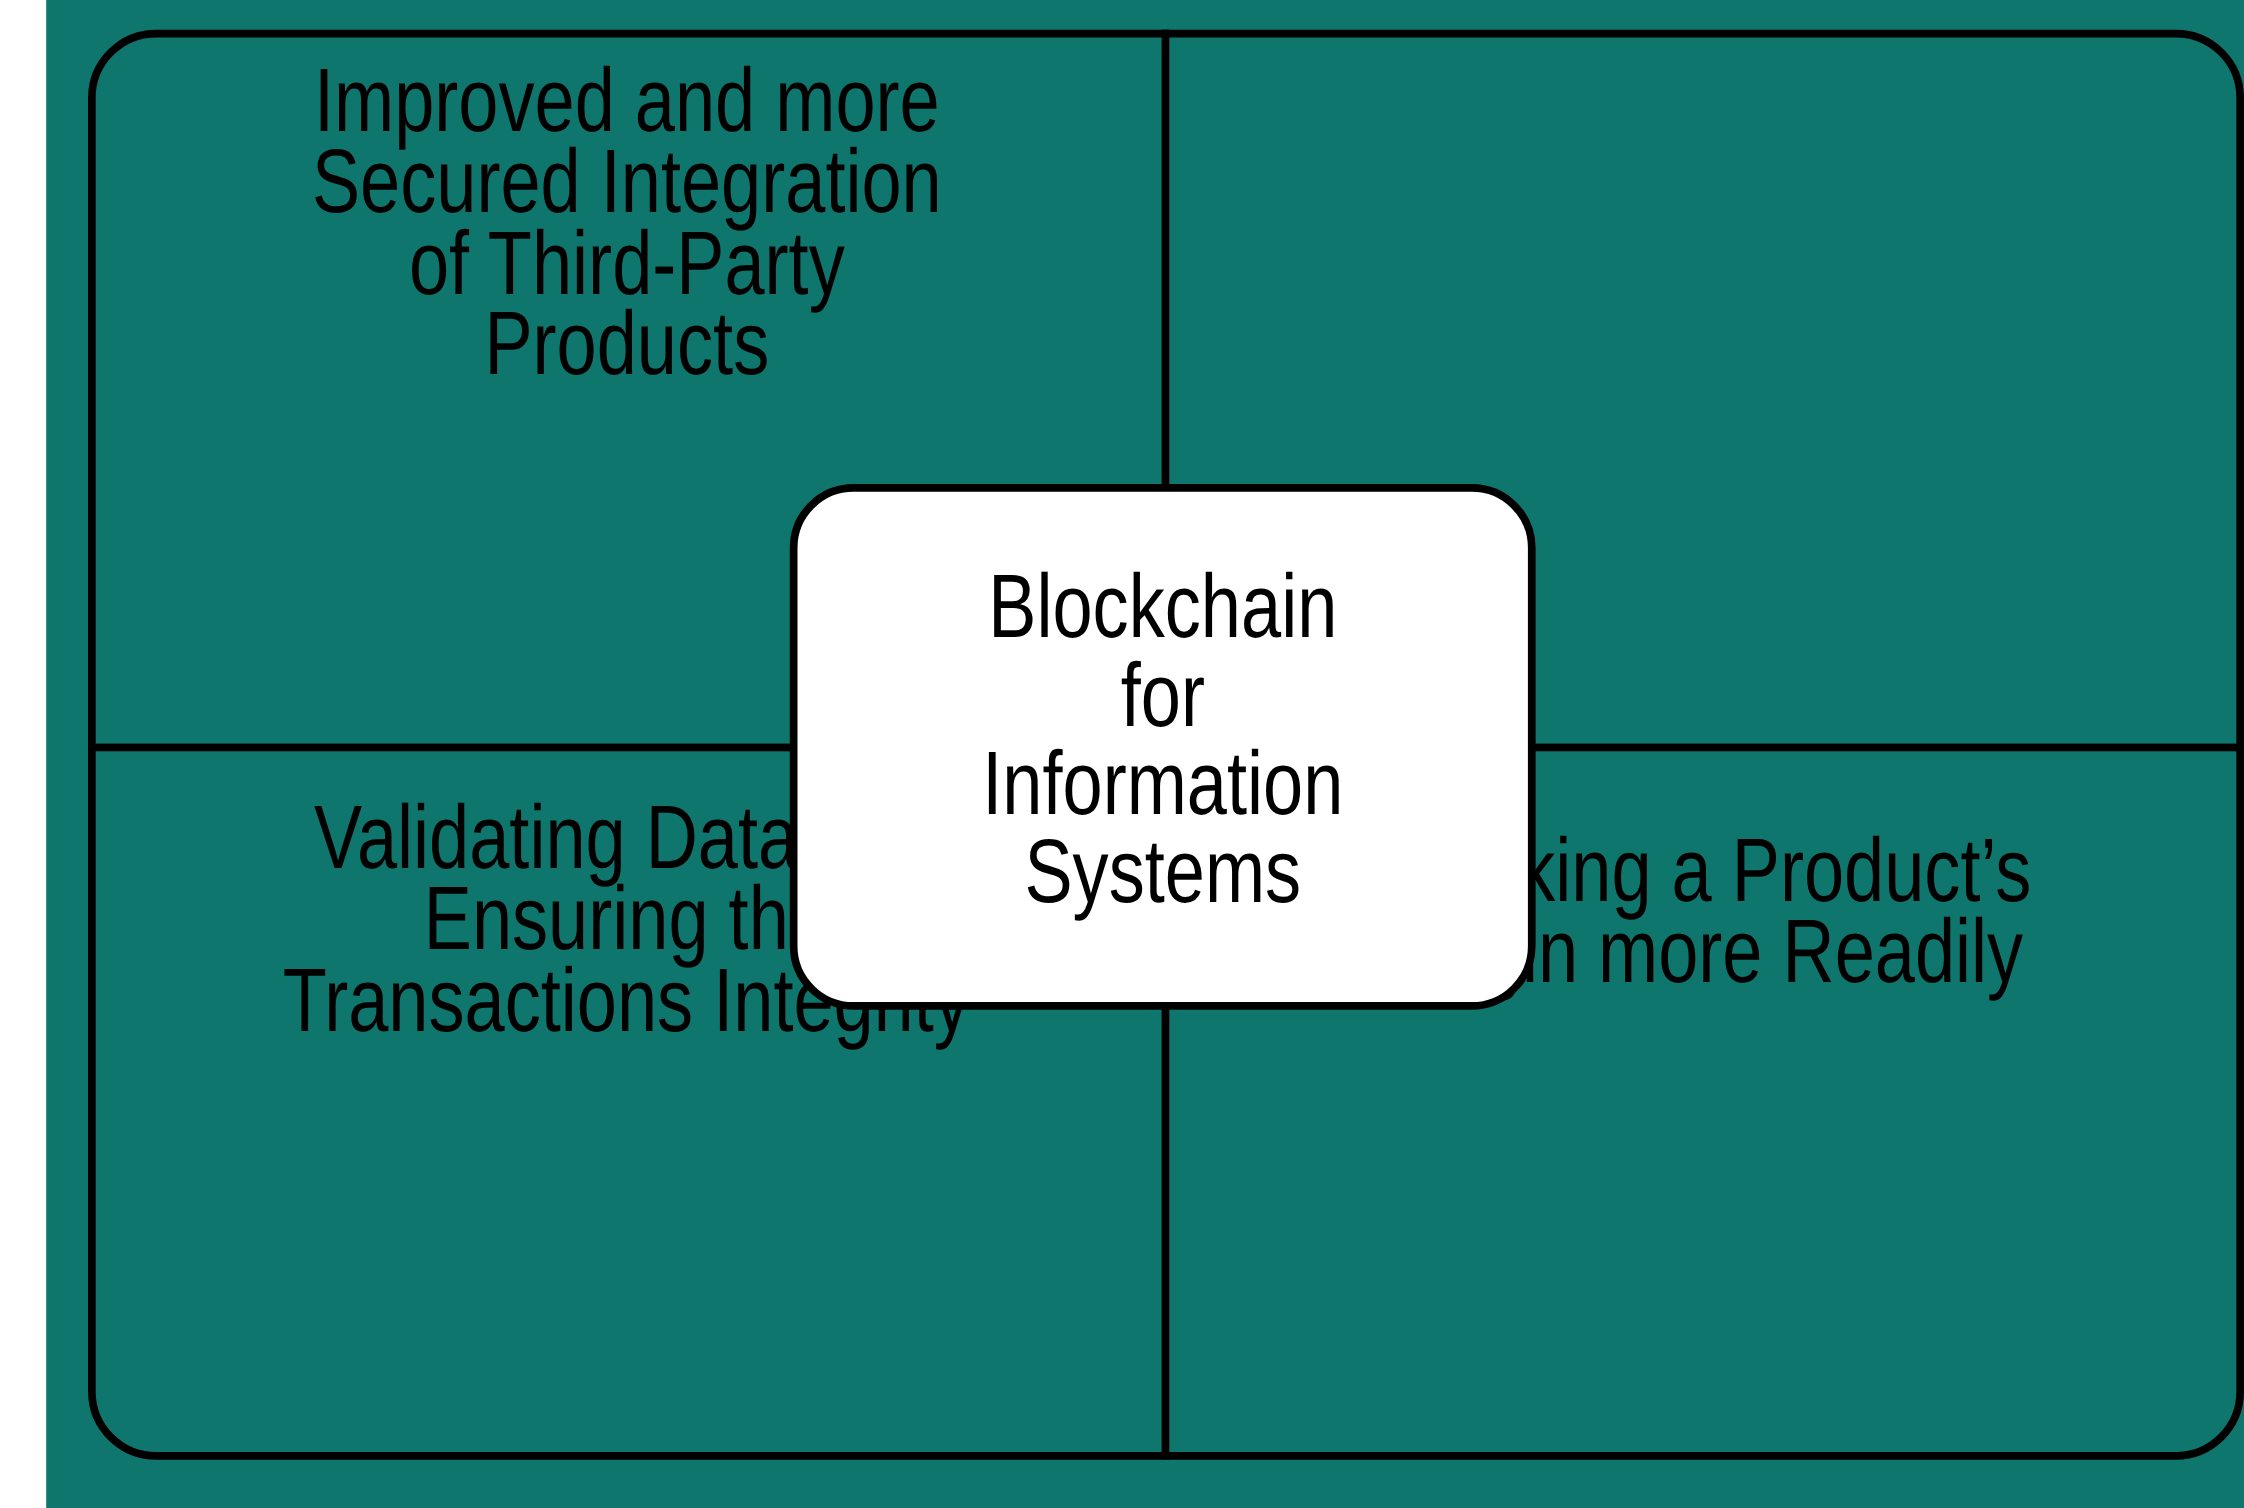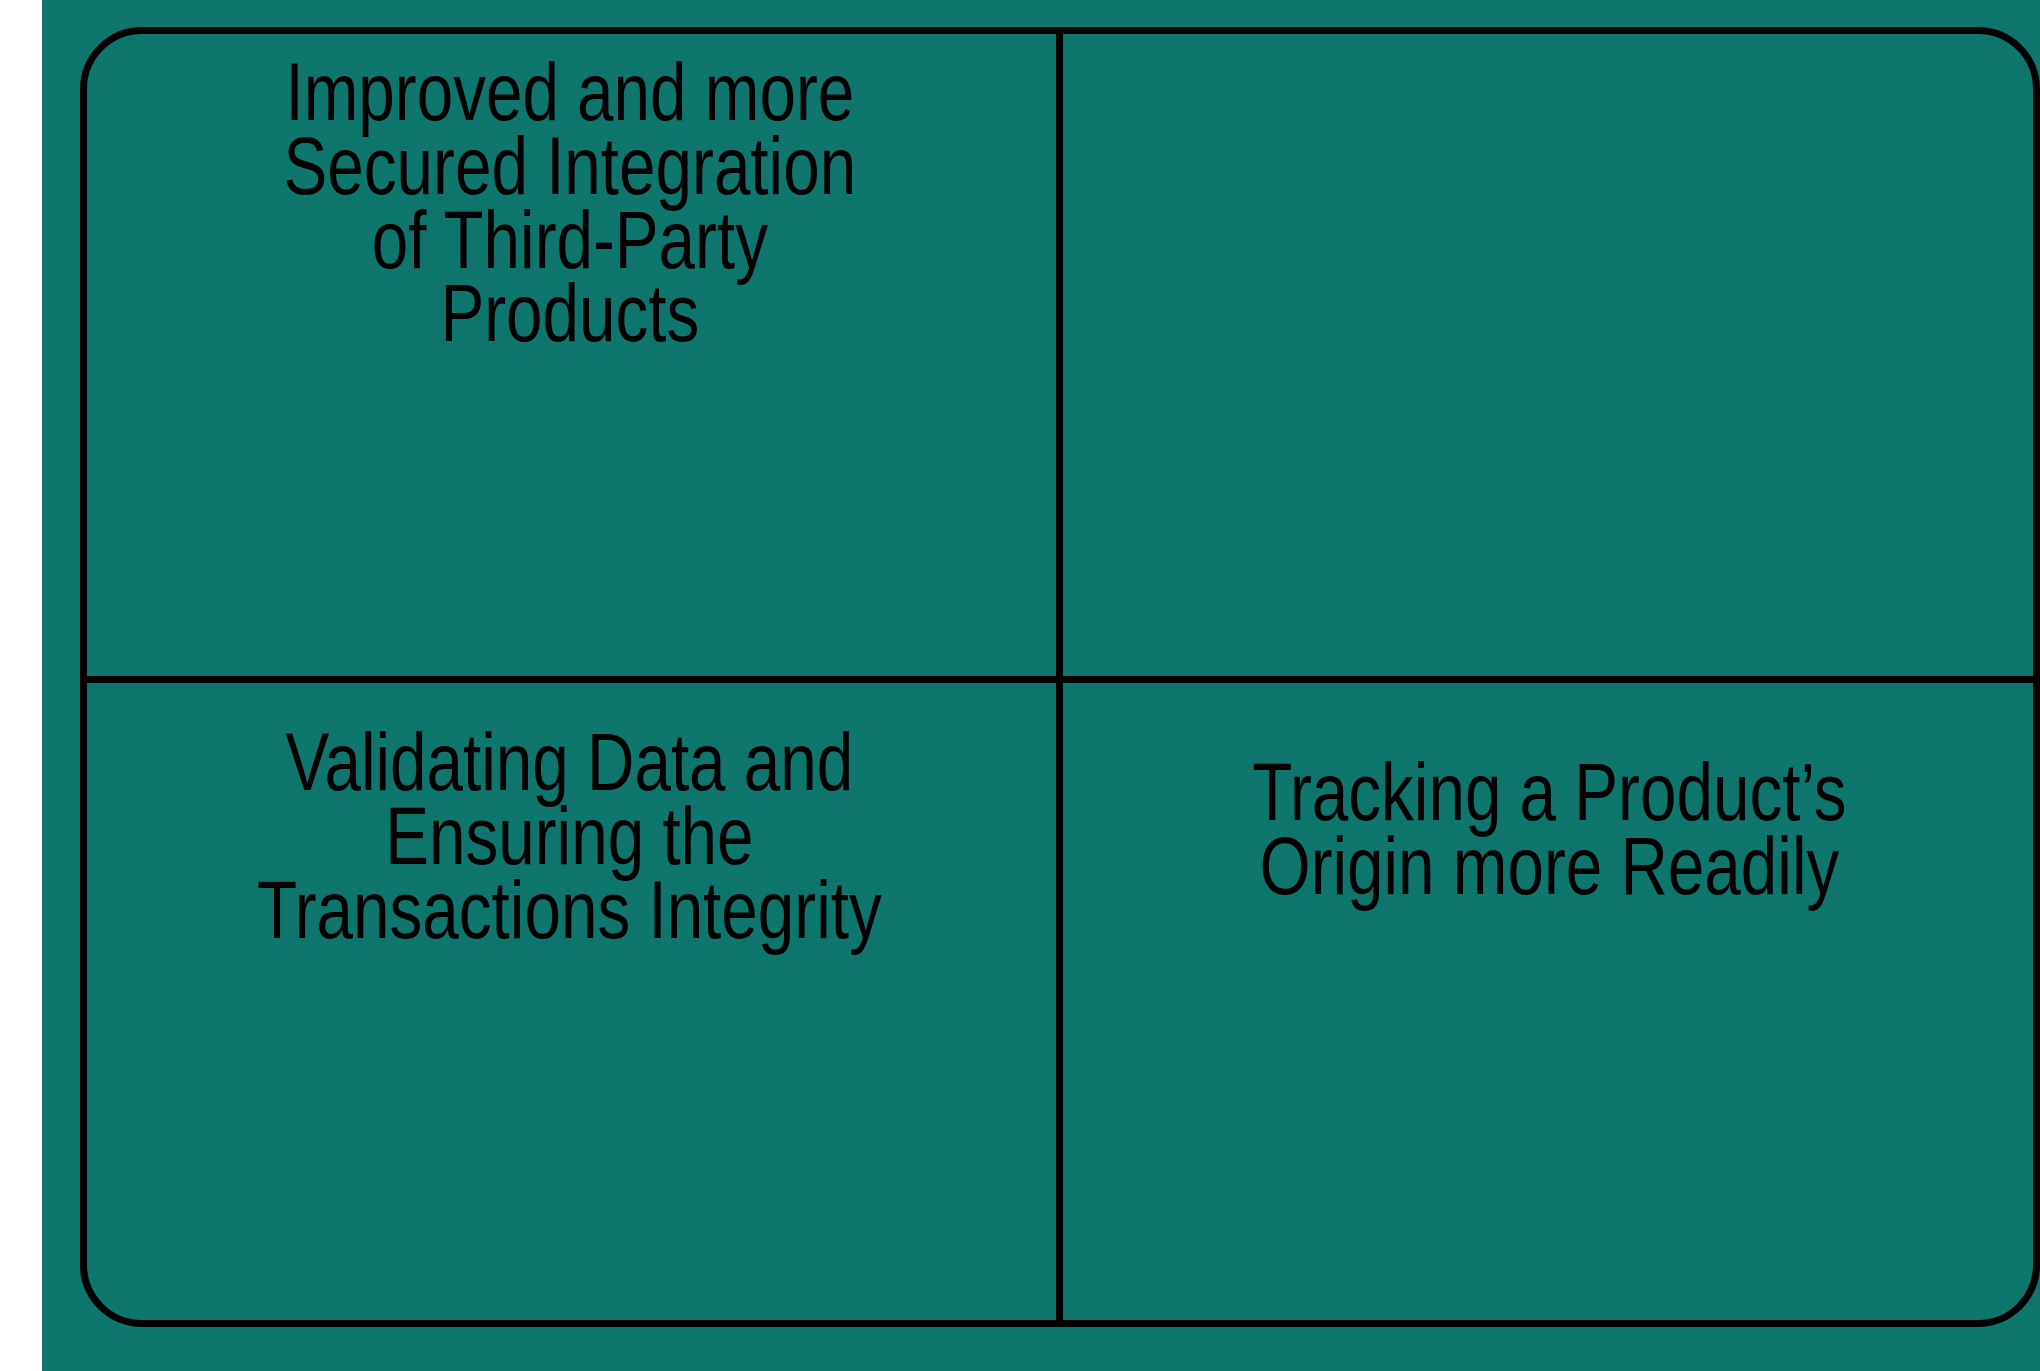--- a/index.html
+++ b/index.html
@@ -143,14 +143,20 @@
     <div class="quadrant-text">Validating Data and
 Ensuring the
 Transactions Integrity</div>
   </div>
 
   <div class="quadrant" id="quadrant-bottom-right">
     <div class="quadrant-text">Tracking a Product’s
 Origin more Readily</div>
   </div>
 
+  <div id="center-node">
+    <div id="center-node-text">Blockchain
+for
+Information
+Systems</div>
+  </div>
 
 </div>
 
 </body></html>

